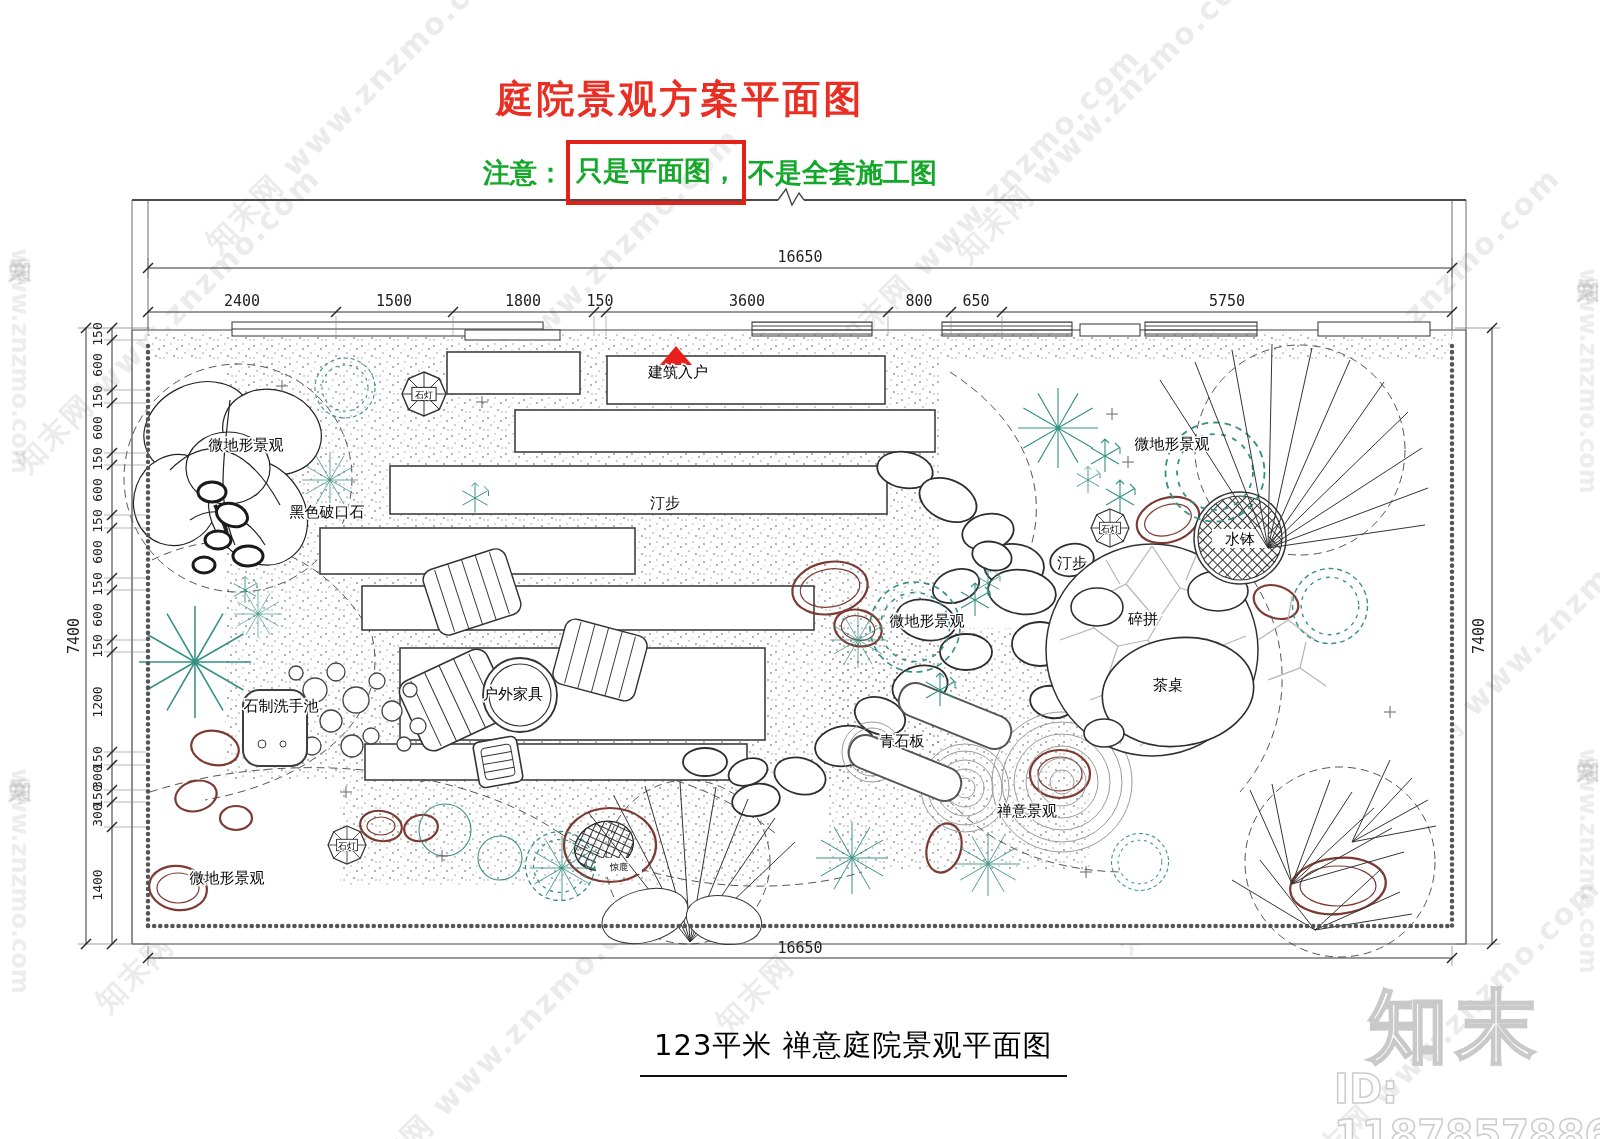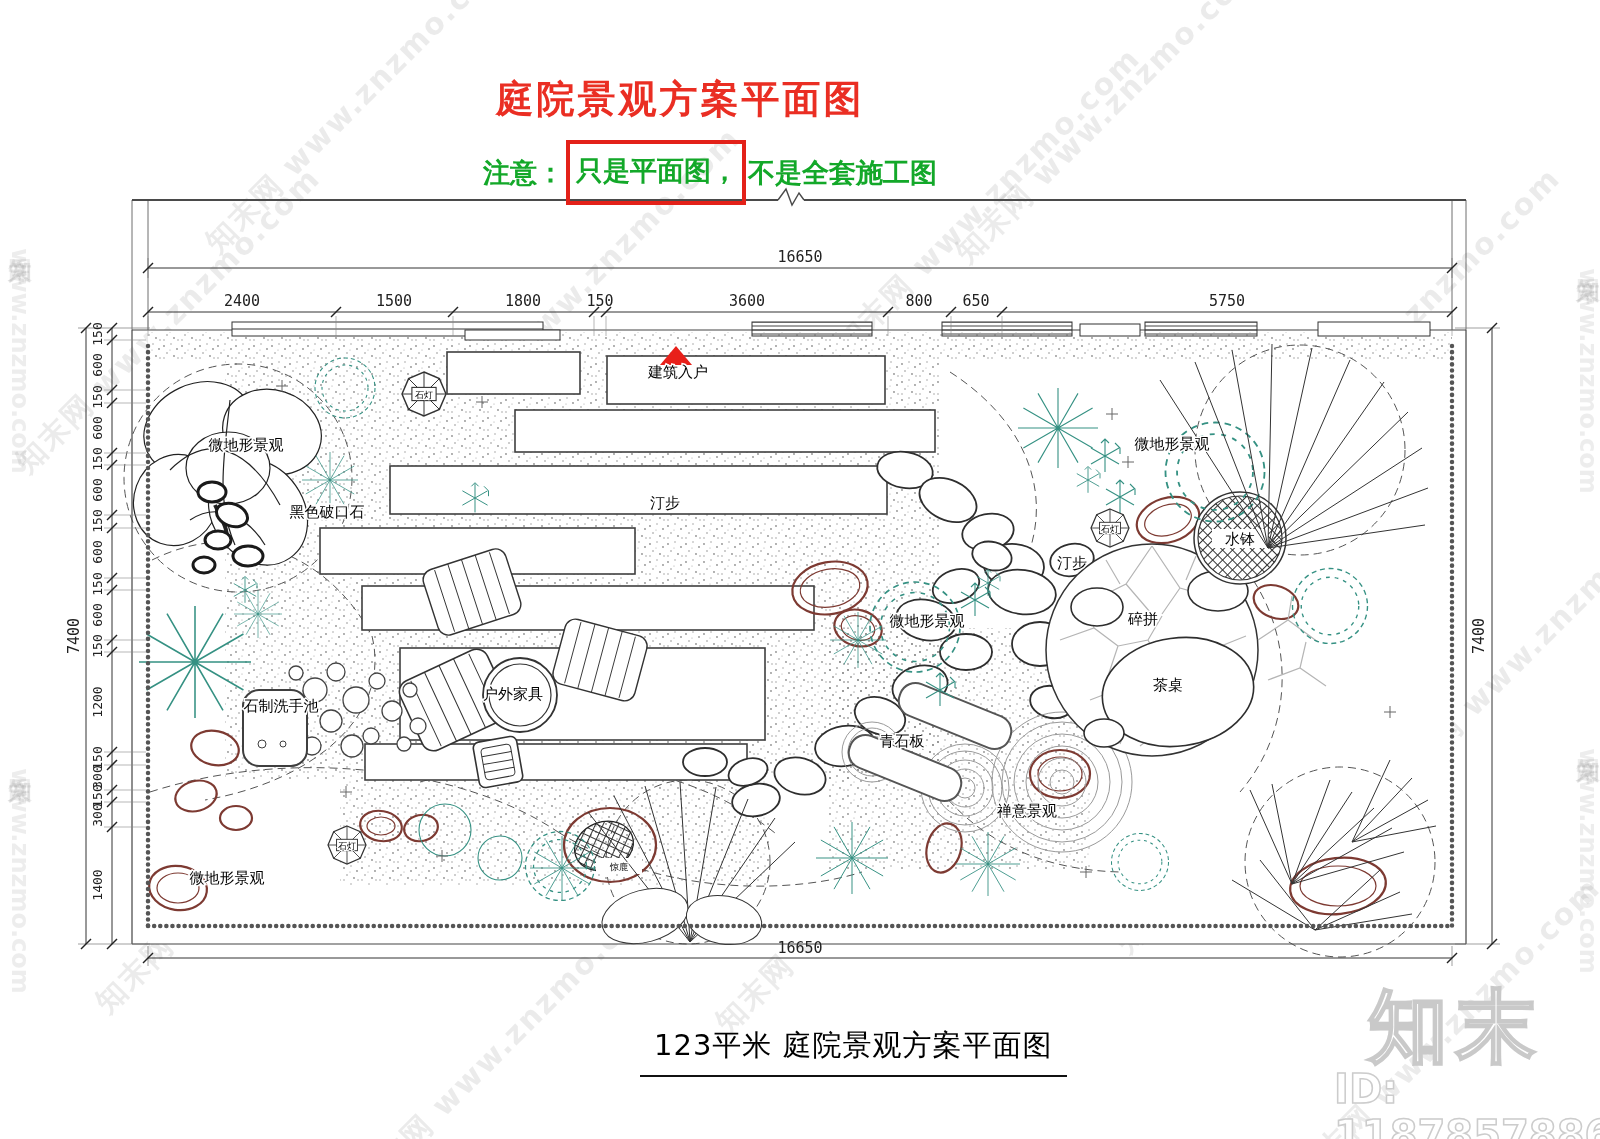--- a/index.html
+++ b/index.html
@@ -58,21 +58,21 @@
   <span class="wm-v" style="left:1572px;top:260px">知末网 www.znzmo.com</span>
   <span class="wm-v" style="left:1572px;top:740px">知末网 www.znzmo.com</span>
 </div>
 
 <div class="main-title">庭院景观方案平面图</div>
 <div class="note-row">
   <span>注意：</span>
     <span class="note-box"><span>只是平面图，</span></span>
     <span>不是全套施工图</span>
 </div>
-<div class="bottom-title">123平米 庭院景观方案平面图</div>
+<div class="bottom-title">123平米 禅意庭院景观平面图</div>
 <div class="logo">知末</div>
 <div class="wm-id">ID: 1187857886</div>
 
 <svg width="1600" height="1139" viewBox="0 0 1600 1139">
 <defs>
   <pattern id="stipple" width="18" height="18" patternUnits="userSpaceOnUse">
     <g fill="#8f8f8f">
           <circle cx="2" cy="4" r="0.9"></circle>
           <circle cx="9" cy="2" r="0.7"></circle>
           <circle cx="15" cy="7" r="0.9"></circle>

